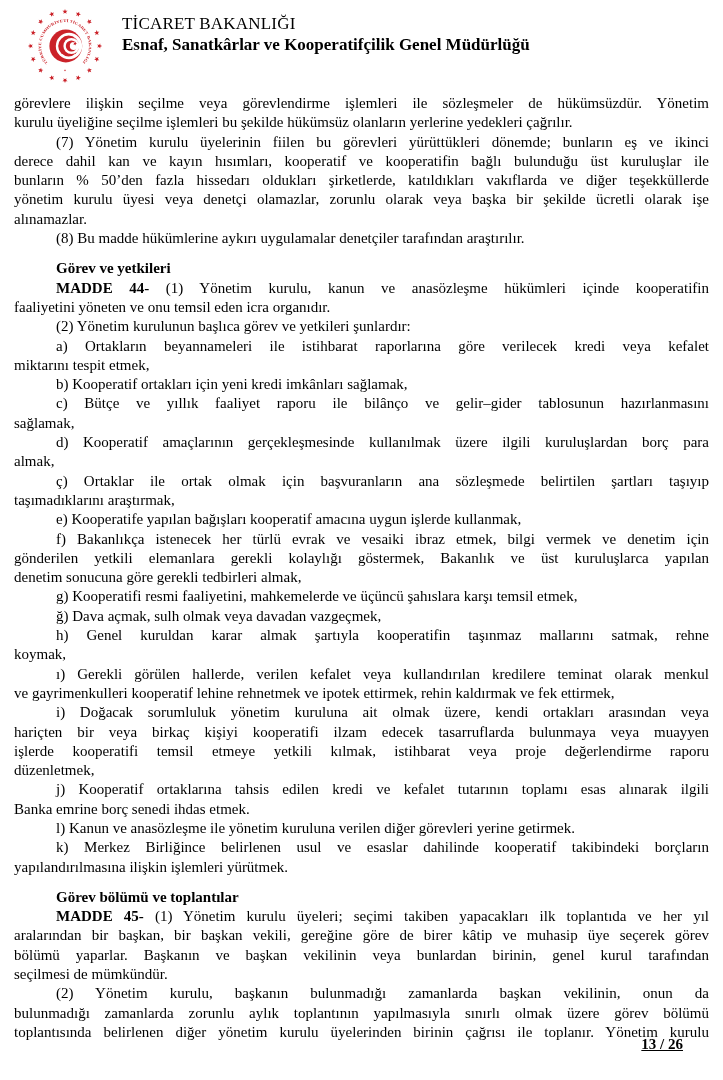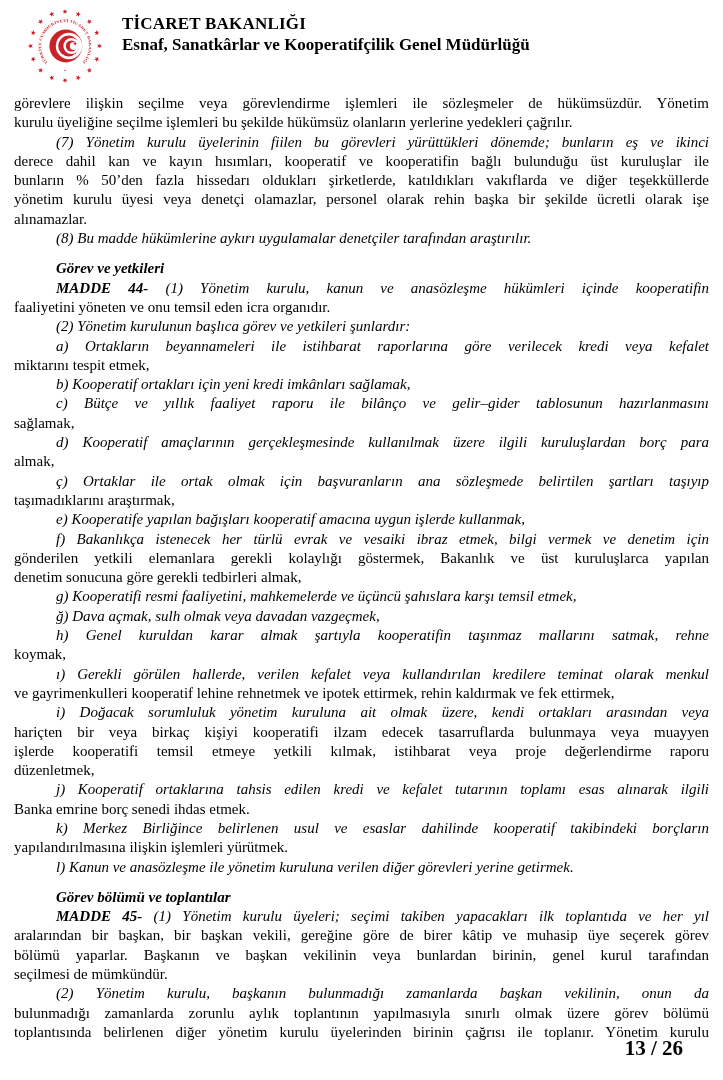--- a/index.html
+++ b/index.html
@@ -1,29 +1,29 @@
 <!DOCTYPE html>
 <html><head>
 <meta charset="utf-8">
 <style>
   html,body{margin:0;padding:0;background:#ffffff;}
   .page{position:relative;width:723px;height:1080px;background:#ffffff;color:#000;
         font-family:"Liberation Serif","DejaVu Serif",serif;overflow:hidden;}
   .header{position:absolute;left:0;top:0;width:723px;height:92px;}
   .emblem{position:absolute;left:25px;top:6px;width:80px;height:80px;}
   .htext{position:absolute;left:122px;top:13px;}
-  .ministry{font-weight:bold;font-size:17px;line-height:21px;letter-spacing:.2px;}
+  .ministry{font-weight:normal;font-size:17px;line-height:21px;letter-spacing:.2px;}
   .department{font-weight:bold;font-size:17px;line-height:21px;}
   .doc-body{position:absolute;left:14px;top:94px;width:695px;font-size:15px;line-height:19.3px;}
   .blk{margin:0;}
   .blk.heading{margin-top:11px;font-weight:bold;}
   .line{text-align:justify;}
   .line.jfull{text-align:justify;-moz-text-align-last:justify;text-align-last:justify;}
-  .line.first{text-indent:42px;font-style:italic;}
-  .footer{position:absolute;top:1036px;right:40px;font-weight:bold;font-size:21px;}
+  .line.first{text-indent:42px;}
+  .footer{position:absolute;top:1036px;right:40px;font-weight:bold;font-size:15px;text-decoration:underline;}
 </style>
 </head>
 <body>
 
 <div class="page">
 
   <div class="header">
     <svg class="emblem" viewBox="-50 -50 100 100" xmlns="http://www.w3.org/2000/svg">
       <defs>
         <polygon id="st" fill="#cb2229" points="0,-1 0.247,-0.34 0.951,-0.309 0.399,0.13 0.588,0.809 0,0.42 -0.588,0.809 -0.399,0.13 -0.951,-0.309 -0.247,-0.34"></polygon>
@@ -68,21 +68,21 @@
 
   <div class="doc-body">
       <div class="blk flush">
         <div class="line jfull">görevlere ilişkin seçilme veya görevlendirme işlemleri ile sözleşmeler de hükümsüzdür. Yönetim</div>
         <div class="line">kurulu üyeliğine seçilme işlemleri bu şekilde hükümsüz olanların yerlerine yedekleri çağrılır.</div>
       </div>
       <div class="blk indent">
         <div class="line first jfull">(7) Yönetim kurulu üyelerinin fiilen bu görevleri yürüttükleri dönemde; bunların eş ve ikinci</div>
         <div class="line jfull">derece dahil kan ve kayın hısımları, kooperatif ve kooperatifin bağlı bulunduğu üst kuruluşlar ile</div>
         <div class="line jfull">bunların % 50’den fazla hissedarı oldukları şirketlerde, katıldıkları vakıflarda ve diğer teşekküllerde</div>
-        <div class="line jfull">yönetim kurulu üyesi veya denetçi olamazlar, personel olarak rehin başka bir şekilde ücretli olarak işe</div>
+        <div class="line jfull">yönetim kurulu üyesi veya denetçi olamazlar, zorunlu olarak veya başka bir şekilde ücretli olarak işe</div>
         <div class="line">alınamazlar.</div>
       </div>
       <div class="blk indent">
         <div class="line first">(8) Bu madde hükümlerine aykırı uygulamalar denetçiler tarafından araştırılır.</div>
       </div>
       <div class="blk heading">
         <div class="line first">Görev ve yetkileri</div>
       </div>
       <div class="blk indent">
         <div class="line first jfull"><b>MADDE 44-</b> (1) Yönetim kurulu, kanun ve anasözleşme hükümleri içinde kooperatifin</div>
@@ -136,25 +136,25 @@
         <div class="line first jfull">i) Doğacak sorumluluk yönetim kuruluna ait olmak üzere, kendi ortakları arasından veya</div>
         <div class="line jfull">hariçten bir veya birkaç kişiyi kooperatifi ilzam edecek tasarruflarda bulunmaya veya muayyen</div>
         <div class="line jfull">işlerde kooperatifi temsil etmeye yetkili kılmak, istihbarat veya proje değerlendirme raporu</div>
         <div class="line">düzenletmek,</div>
       </div>
       <div class="blk indent">
         <div class="line first jfull">j) Kooperatif ortaklarına tahsis edilen kredi ve kefalet tutarının toplamı esas alınarak ilgili</div>
         <div class="line">Banka emrine borç senedi ihdas etmek.</div>
       </div>
       <div class="blk indent">
+        <div class="line first">l) Kanun ve anasözleşme ile yönetim kuruluna verilen diğer görevleri yerine getirmek.</div>
+      </div>
+      <div class="blk indent">
         <div class="line first jfull">k) Merkez Birliğince belirlenen usul ve esaslar dahilinde kooperatif takibindeki borçların</div>
         <div class="line">yapılandırılmasına ilişkin işlemleri yürütmek.</div>
-      </div>
-      <div class="blk indent">
-        <div class="line first">l) Kanun ve anasözleşme ile yönetim kuruluna verilen diğer görevleri yerine getirmek.</div>
       </div>
       <div class="blk heading">
         <div class="line first">Görev bölümü ve toplantılar</div>
       </div>
       <div class="blk indent">
         <div class="line first jfull"><b>MADDE 45-</b> (1) Yönetim kurulu üyeleri; seçimi takiben yapacakları ilk toplantıda ve her yıl</div>
         <div class="line jfull">aralarından bir başkan, bir başkan vekili, gereğine göre de birer kâtip ve muhasip üye seçerek görev</div>
         <div class="line jfull">bölümü yaparlar. Başkanın ve başkan vekilinin veya bunlardan birinin, genel kurul tarafından</div>
         <div class="line">seçilmesi de mümkündür.</div>
       </div>

